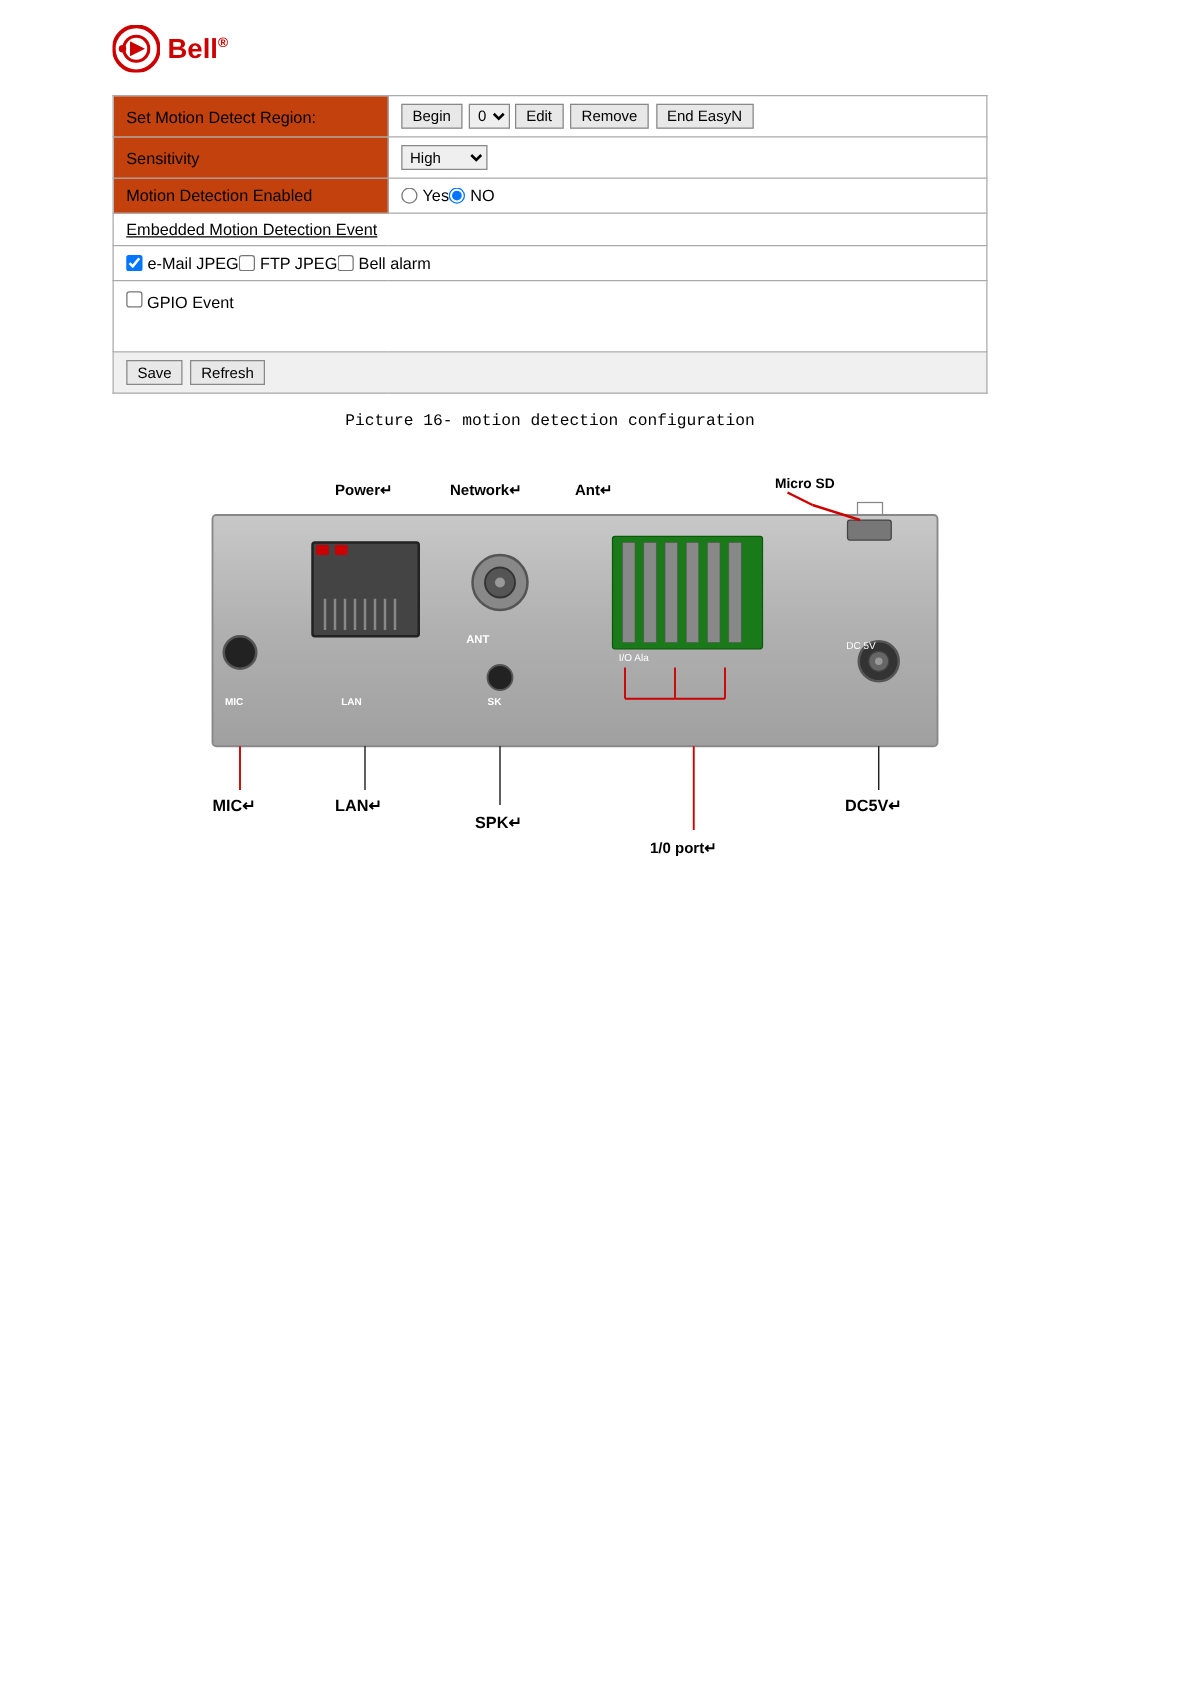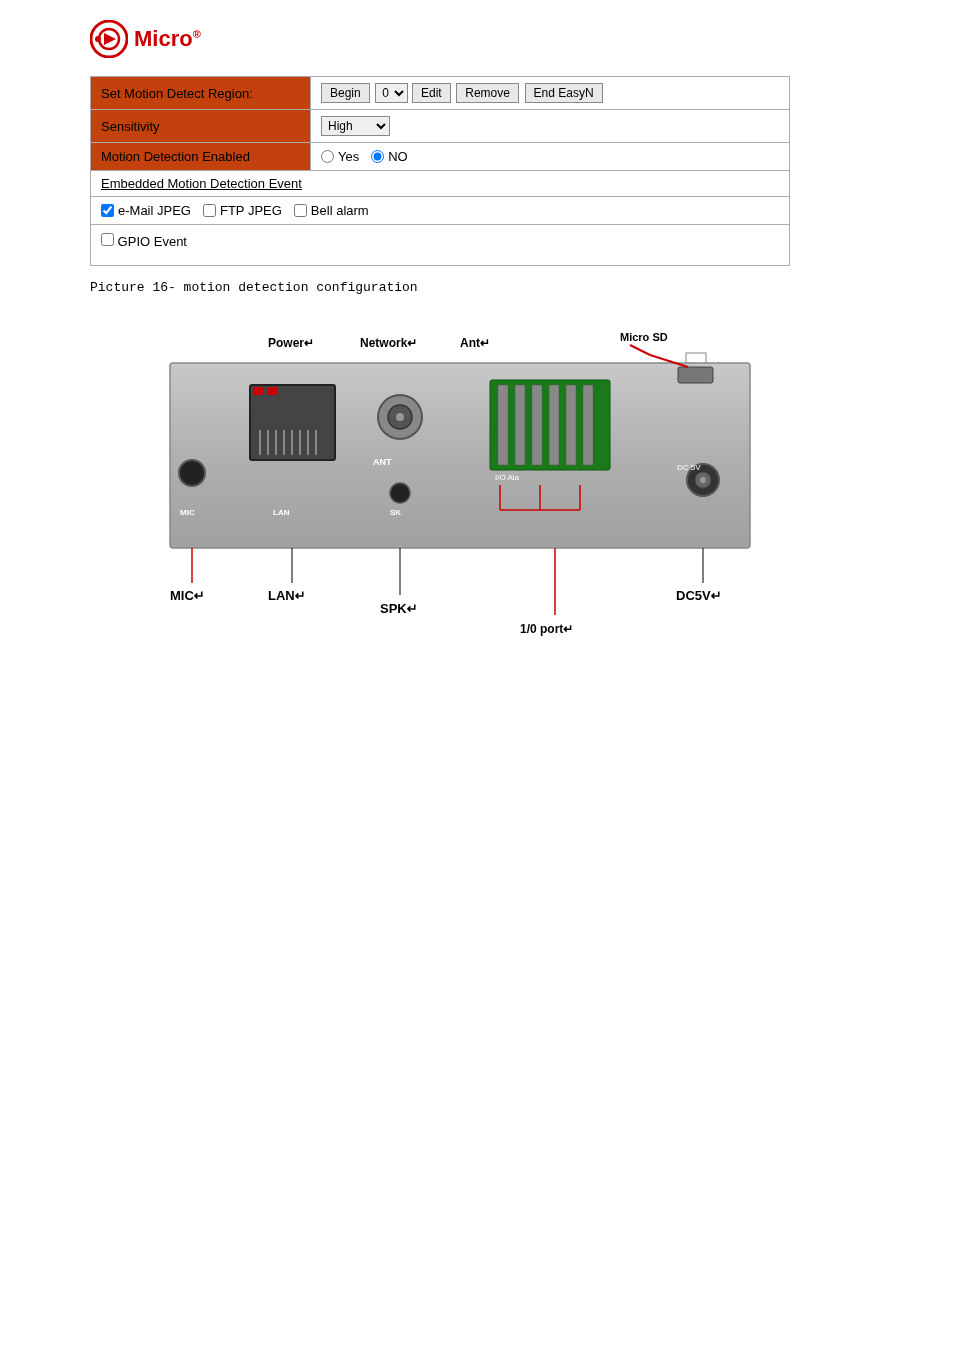--- a/index.html
+++ b/index.html
@@ -74,32 +74,31 @@
     .sel {
       font-size: 12px;
       padding: 1px 2px;
       border: 1px solid #888;
     }
 
     
     .radio-group, .check-group {
       display: flex;
       align-items: center;
-      gap: 12px;
     }
     .radio-group label, .check-group label {
       display: flex;
       align-items: center;
       gap: 4px;
       font-size: 13px;
     }
 
     
     .caption {
-      text-align: left;
+      text-align: center;
       font-family: 'Courier New', monospace;
       font-size: 13px;
       margin-left: 50px;
       width: 700px;
       margin-top: 6px;
       margin-bottom: 30px;
     }
 
     
     .hw-section {
@@ -130,21 +129,21 @@
 
     <circle cx="19" cy="19" r="18" fill="none" stroke="#cc0000" stroke-width="3"></circle>
 
     <circle cx="19" cy="19" r="10" fill="none" stroke="#cc0000" stroke-width="2.5"></circle>
 
     <polygon points="14,13 26,19 14,25" fill="#cc0000"></polygon>
 
     <circle cx="8" cy="19" r="3" fill="#cc0000"></circle>
   </svg>
   <span class="logo-text">
-    <span>Micro</span><sup>®</sup>
+    <span>Bell</span><sup>®</sup>
   </span>
 </div>
 
 <table class="config-table">
 
   <tbody>
       <tr>
     <td class="label-cell">Set Motion Detect Region:</td>
     <td>
       <button class="btn">Begin</button>
@@ -195,27 +194,33 @@
           <input type="checkbox" style=""> FTP JPEG
         </label>
         <label>
           <input type="checkbox" style=""> Bell alarm
         </label>
       </span>
     </td>
   </tr>
 
   <tr>
-    <td colspan="2" style="padding: 8px 10px 16px 10px; border-radius: 18px;">
+    <td colspan="2" style="padding: 8px 10px 32px 10px; border-radius: 18px;">
       <label>
         <input type="checkbox" style=""> GPIO Event
       </label>
     </td>
   </tr>
 
+  <tr>
+    <td colspan="2" style="background:#f0f0f0; padding:6px 10px;">
+      <button class="btn">Save</button>
+      <button class="btn">Refresh</button>
+    </td>
+  </tr>
 </tbody>
   </table>
 
 <div class="caption">Picture 16- motion detection configuration</div>
 
 <div class="hw-section">
   <div class="diagram-container">
     <svg width="640" height="340" class="hw-svg-wrap">
 
       <text x="148" y="22" font-size="12" font-family="Arial" font-weight="bold">Power↵</text>

